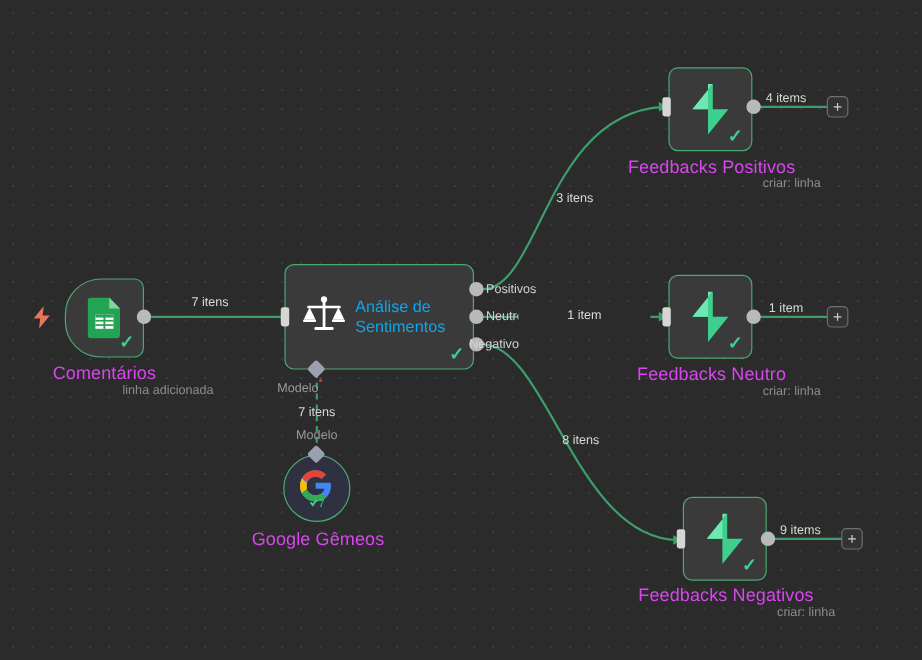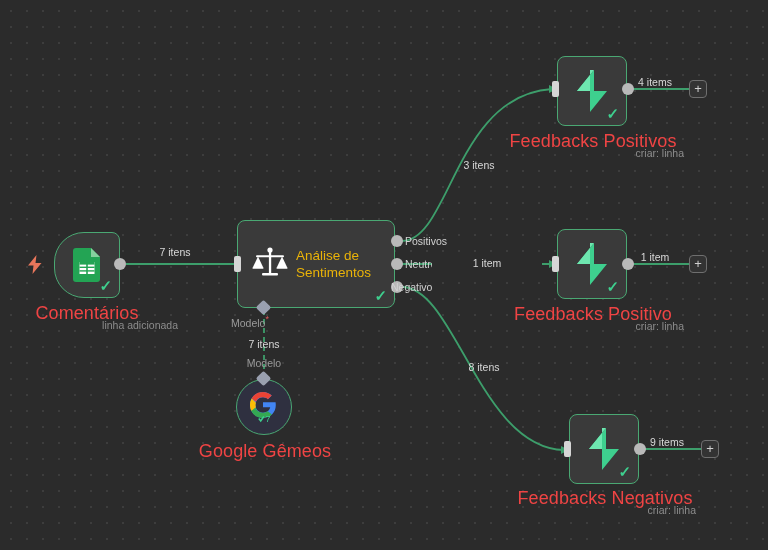--- a/index.html
+++ b/index.html
@@ -29,22 +29,22 @@
   .nbox.wide{border-radius:8px;}
   .nicon{
     position:absolute;left:0;top:0;width:100%;height:100%;
     display:flex;align-items:center;justify-content:center;
   }
   .check{
     position:absolute;right:7px;bottom:4px;
     color:#3ecf8e;font-size:15px;line-height:1;font-weight:bold;
   }
   .ntitle{
-    position:absolute;text-align:center;color:#ef4444;
-    font-size:18px;white-space:nowrap;letter-spacing:.1px;
+    position:absolute;text-align:center;color:#d946ef;
+    font-size:15px;white-space:nowrap;letter-spacing:.1px;
   }
   .nsub{
     position:absolute;text-align:right;color:#8d8d8d;
     font-size:10.5px;white-space:nowrap;
   }
 
   
   .port-out{
     position:absolute;width:12px;height:12px;border-radius:50%;
     background:#b9b9b9;
@@ -148,21 +148,21 @@
           <rect x="16.9" y="6" width="2.3" height="21" fill="#ffffff"></rect>
           <rect x="10" y="27" width="16" height="2.4" rx="1" fill="#ffffff"></rect>
           <rect x="4" y="9.2" width="28" height="2.1" rx="1" fill="#ffffff"></rect>
           <path d="M6 10.5 L1 21 h10 z" fill="#ffffff"></path>
           <path d="M30 10.5 L25 21 h10 z" fill="#ffffff"></path>
           <rect x="0.5" y="21" width="11" height="1.8" rx="0.9" fill="#ffffff"></rect>
           <rect x="24.5" y="21" width="11" height="1.8" rx="0.9" fill="#ffffff"></rect>
         </svg>
       </div>
       <div style="position:absolute;left:58px;top:50%;transform:translateY(-50%);
-                  color:#eab308;font-size:13.5px;line-height:17px;">
+                  color:#0ea5e9;font-size:13.5px;line-height:17px;">
         <div>Análise de</div>
         <div>Sentimentos</div>
       </div>
       <div class="check">✓</div>
     </div>
 
     <div class="port-in" style="left:234px;top:256px;"></div>
 
     <div class="port-out" style="left:391px;top:235px;"></div>
     <div class="port-label" style="left:405px;top:235px;">Positivos</div>
@@ -221,21 +221,21 @@
       <div class="nicon">
         <svg width="34" height="42" viewBox="0 0 34 42">
           <path d="M19 0 L2 21 h13 v21 L32 21 H19 z" fill="#3ecf8e"></path>
           <path d="M19 0 L2 21 h13 V0 z" fill="#6ee7b0"></path>
         </svg>
       </div>
       <div class="check">✓</div>
     </div>
     <div class="port-in" style="left:552px;top:256px;"></div>
     <div class="port-out" style="left:622px;top:258px;"></div>
-    <div class="ntitle" style="left:502px;top:304px;width:182px;">Feedbacks Positivo</div>
+    <div class="ntitle" style="left:502px;top:304px;width:182px;">Feedbacks Neutro</div>
     <div class="nsub" style="left:502px;top:320px;width:182px;">criar: linha</div>
     <div class="elabel" style="left:620px;top:251px;width:70px;">1 item</div>
     <div class="plusbtn" style="left:689px;top:255px;">+</div>
   </div>
 
   <div class="node">
     <div class="nbox" style="left:569px;top:414px;width:70px;height:70px;">
       <div class="nicon">
         <svg width="34" height="42" viewBox="0 0 34 42">
           <path d="M19 0 L2 21 h13 v21 L32 21 H19 z" fill="#3ecf8e"></path>

